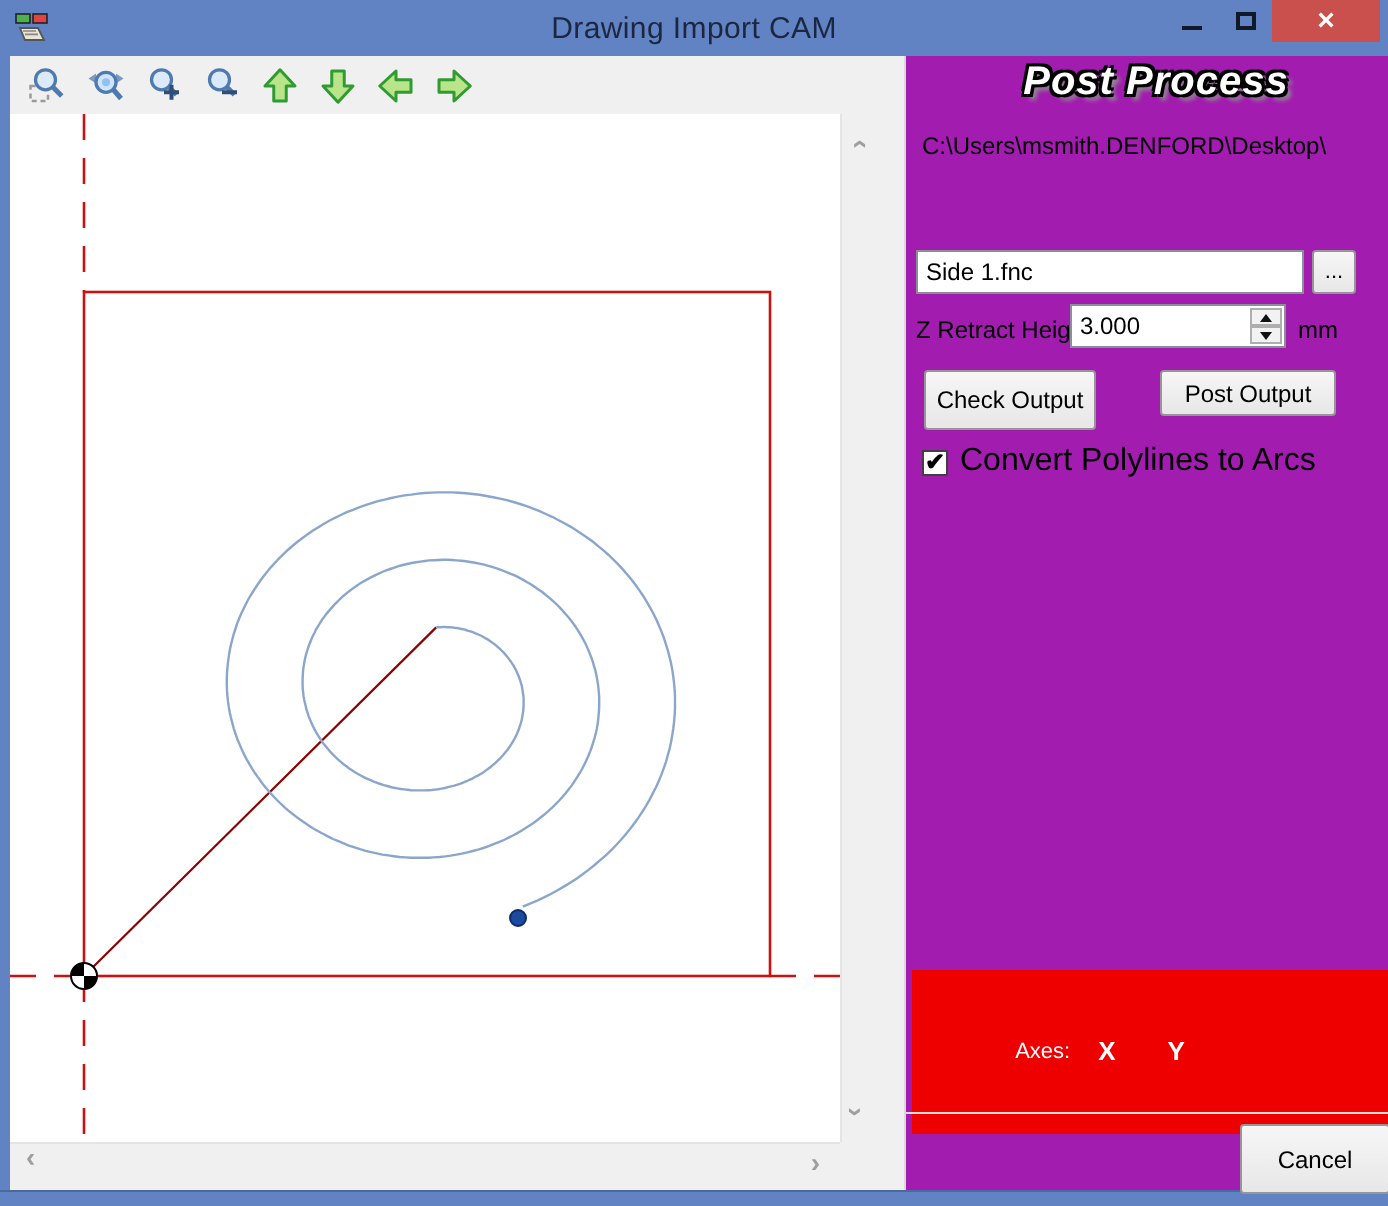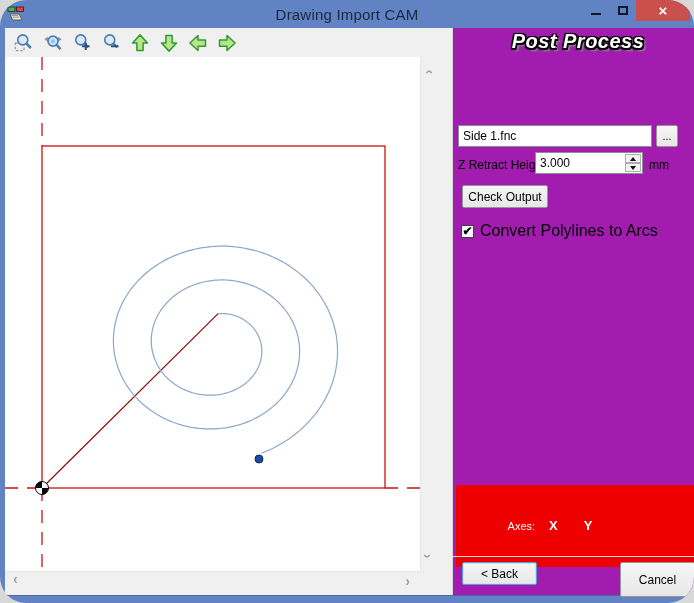--- a/index.html
+++ b/index.html
@@ -2,21 +2,20 @@
 <html><head>
 <meta charset="utf-8">
 <style>
   * { margin:0; padding:0; box-sizing:border-box; }
   html,body { background:#d8d8d8; }
   body { font-family:"Liberation Sans", sans-serif; }
 
   .window {
     position:relative; width:694px; height:603px; background:#f0f0f0;
     overflow:hidden;
-    border-radius:26px;
   }
 
   
   .titlebar {
     position:absolute; top:0; left:0; width:694px; height:28px;
     background:#6183c3;
   }
   .app-icon { position:absolute; left:7px; top:5px; width:18px; height:18px; }
   .title {
     position:absolute; left:0; right:0; top:0; height:28px;
@@ -94,21 +93,21 @@
     font-family:"Liberation Sans", sans-serif; font-size:12px; padding:0 4px; color:#000; background:#fff;
   }
   .spin-btns { position:absolute; right:1px; top:1px; width:16px; height:18px; }
   .spin-btn { position:absolute; left:0; width:16px; height:9px; background:#f2f2f2; border:1px solid #aeaeae;
               display:flex; align-items:center; justify-content:center; }
   .spin-btn.up { top:0; } .spin-btn.down { top:9px; }
   .tri-up   { width:0; height:0; border-left:3.5px solid transparent; border-right:3.5px solid transparent; border-bottom:4px solid #111; }
   .tri-down { width:0; height:0; border-left:3.5px solid transparent; border-right:3.5px solid transparent; border-top:4px solid #111; }
   .mm-label { position:absolute; left:196px; top:130px; font-size:12px; color:#000; }
 
-  #check-output-btn { position:absolute; left:9px;   top:157px; width:86px; height:23px; }
+  #check-output-btn { position:absolute; left:9px;   top:157px; width:86px; height:30px; }
   #post-output-btn  { position:absolute; left:127px; top:157px; width:88px; height:23px; }
 
   .chk-row { position:absolute; left:8px; top:194px; display:flex; align-items:center; gap:6px; }
   .chk-box { width:13px; height:13px; background:#fff; border:1px solid #404040;
              display:flex; align-items:center; justify-content:center;
              font-size:12px; line-height:1; color:#000; font-weight:bold; }
   .chk-label { font-size:16px; color:#000; }
 
   .warning-box {
     position:absolute; left:3px; top:457px; width:244px; height:82px;
@@ -230,51 +229,52 @@
     <div class="chev down">›</div>
   </div>
   <div class="hscroll">
     <div class="chev left">›</div>
     <div class="chev right">›</div>
   </div>
   <div class="scroll-corner"></div>
 
   <div class="panel">
     <div class="panel-header">Post Process</div>
+    <div class="path-text">C:\Users\msmith.DENFORD\Desktop\</div>
 
     <input id="filename-input" class="txt-input" type="text" value="Side 1.fnc" style="">
     <div id="browse-btn" class="btn">...</div>
 
     <div class="z-label">Z Retract Height:</div>
     <div class="spinner">
       <input type="text" value="3.000" style="">
       <div class="spin-btns">
         <div class="spin-btn up">
             <div class="tri-up"></div>
           </div>
         <div class="spin-btn down">
             <div class="tri-down"></div>
           </div>
       </div>
     </div>
     <div class="mm-label">mm</div>
 
     <div id="check-output-btn" class="btn">Check Output</div>
+    <div id="post-output-btn" class="btn">Post Output</div>
 
     <div class="chk-row">
       <div class="chk-box" id="convert-chk">✔</div>
       <div class="chk-label">Convert Polylines to Arcs</div>
     </div>
 
     <div class="warning-box" style="background: rgb(238, 0, 0);">
       <div class="axes-row">
         <span class="axes-label">Axes:</span>
         <span class="axis-x">X</span>
         <span class="axis-y">Y</span>
       </div>
     </div>
 
     <div class="footer-sep"></div>
-    <div id="back-btn" class="btn">&lt; Back</div>
     <div id="cancel-btn" class="btn">Cancel</div>
   </div>
 
 </div>
 
 </body></html>

